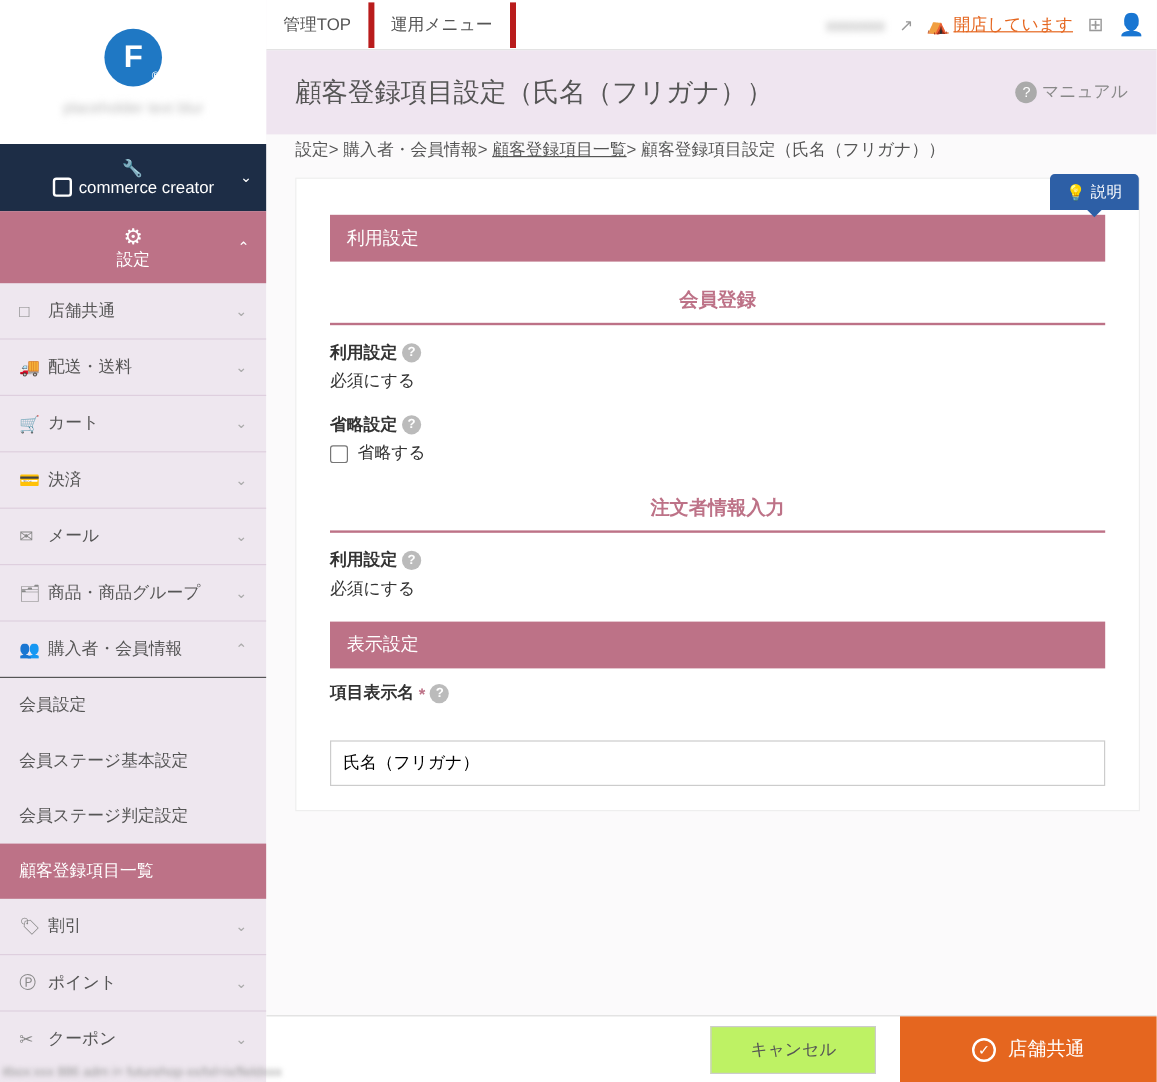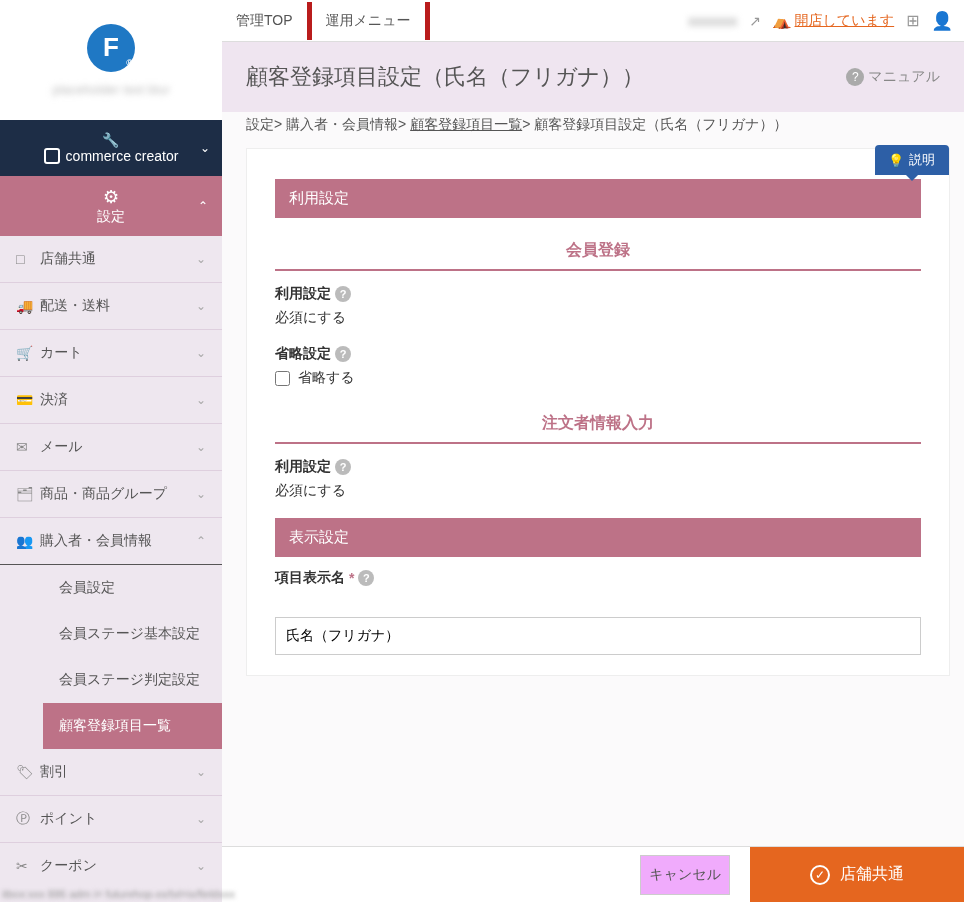--- a/index.html
+++ b/index.html
@@ -15,21 +15,21 @@
 .nav-dark .row{display:flex;align-items:center;gap:6px;width:100%;justify-content:center;}
 .chev{color:#fff;font-size:12px;position:absolute;right:12px;}
 .nav-dark{position:relative;}
 .nav-pink{background:#bd7287;color:#fff;padding:10px;text-align:center;position:relative;}
 .nav-pink .gear{font-size:18px;display:block;}
 .nav-pink .chev{right:14px;top:50%;transform:translateY(-50%);}
 .side-item{display:flex;align-items:center;justify-content:space-between;padding:14px 16px;color:#555;border-bottom:1px solid #decfde;cursor:pointer;}
 .side-item .lbl{display:flex;align-items:center;gap:8px;}
 .side-item .ico{width:16px;color:#888;}
 .side-item .arr{color:#aaa;font-size:12px;}
-.side-sub{padding:14px 16px;color:#555;cursor:pointer;margin-left:43px;}
+.side-sub{padding:14px 16px;color:#555;cursor:pointer;}
 .side-sub.active{background:#bd7287;color:#fff;}
 .main{flex:1;display:flex;flex-direction:column;background:#fbfafb;position:relative;}
 .topbar{background:#fff;border-bottom:1px solid #ddd;height:42px;display:flex;align-items:center;}
 .tab{padding:10px 14px;border-right:5px solid #b91c1c;color:#555;cursor:pointer;}
 .top-right{margin-left:auto;display:flex;align-items:center;gap:12px;padding-right:10px;}
 .blur{filter:blur(3px);color:#999;}
 .open-link{color:#e5661f;text-decoration:underline;display:flex;align-items:center;gap:4px;}
 .open-link .shop{color:#e5661f;}
 .page-title-bar{background:#efe5f0;padding:20px 24px;display:flex;align-items:center;justify-content:space-between;}
 .page-title{font-size:22px;color:#555;font-weight:normal;}
@@ -44,21 +44,21 @@
 .section-bar{background:#bd7287;color:#fff;padding:10px 14px;font-size:15px;margin:10px 0;}
 .sub-head{color:#bd7287;font-size:16px;font-weight:bold;border-bottom:2px solid #bd7287;padding:8px 0;margin:14px 0;text-align:center;}
 .field-label{font-weight:bold;display:flex;align-items:center;gap:4px;margin:12px 0 6px;}
 .help-dot{width:16px;height:16px;border-radius:50%;background:#bbb;color:#fff;font-size:11px;display:flex;align-items:center;justify-content:center;}
 .value{margin:6px 0 18px;}
 .check-row{display:flex;align-items:center;gap:8px;}
 .check-row input{width:15px;height:15px;}
 .req{color:#bd7287;font-weight:bold;}
 .text-input{width:100%;padding:10px;border:1px solid #ccc;font-size:14px;margin-top:24px;}
 .footer{position:absolute;bottom:0;left:222px;right:0;background:#fff;border-top:1px solid #ddd;height:56px;display:flex;align-items:center;justify-content:flex-end;padding:0 0;gap:12px;}
-.btn-cancel{background:#f0abfc;border:1px solid #ccc;padding:10px 8px;cursor:pointer;font-size:14px;color:#555;margin-right:8px;}
+.btn-cancel{background:#bef264;border:1px solid #ccc;padding:10px 32px;cursor:pointer;font-size:14px;color:#555;margin-right:8px;}
 .btn-save{background:#e5661f;color:#fff;border:none;padding:0 60px;height:56px;cursor:pointer;font-size:16px;display:flex;align-items:center;gap:10px;}
 .btn-save .chk{width:20px;height:20px;border-radius:50%;border:2px solid #fff;display:flex;align-items:center;justify-content:center;font-size:12px;}
 .status-url{position:absolute;bottom:2px;left:2px;font-size:11px;color:#999;filter:blur(2px);}
 .ext-ico{color:#999;}
 .grid-ico{color:#999;font-size:16px;}
 .user-ico{color:#999;font-size:18px;}
 .wrench-row{display:flex;align-items:center;justify-content:center;gap:6px;}
 .cc-ico{width:16px;height:16px;border:2px solid #fff;border-radius:3px;display:inline-block;}
 </style>
 </head>

